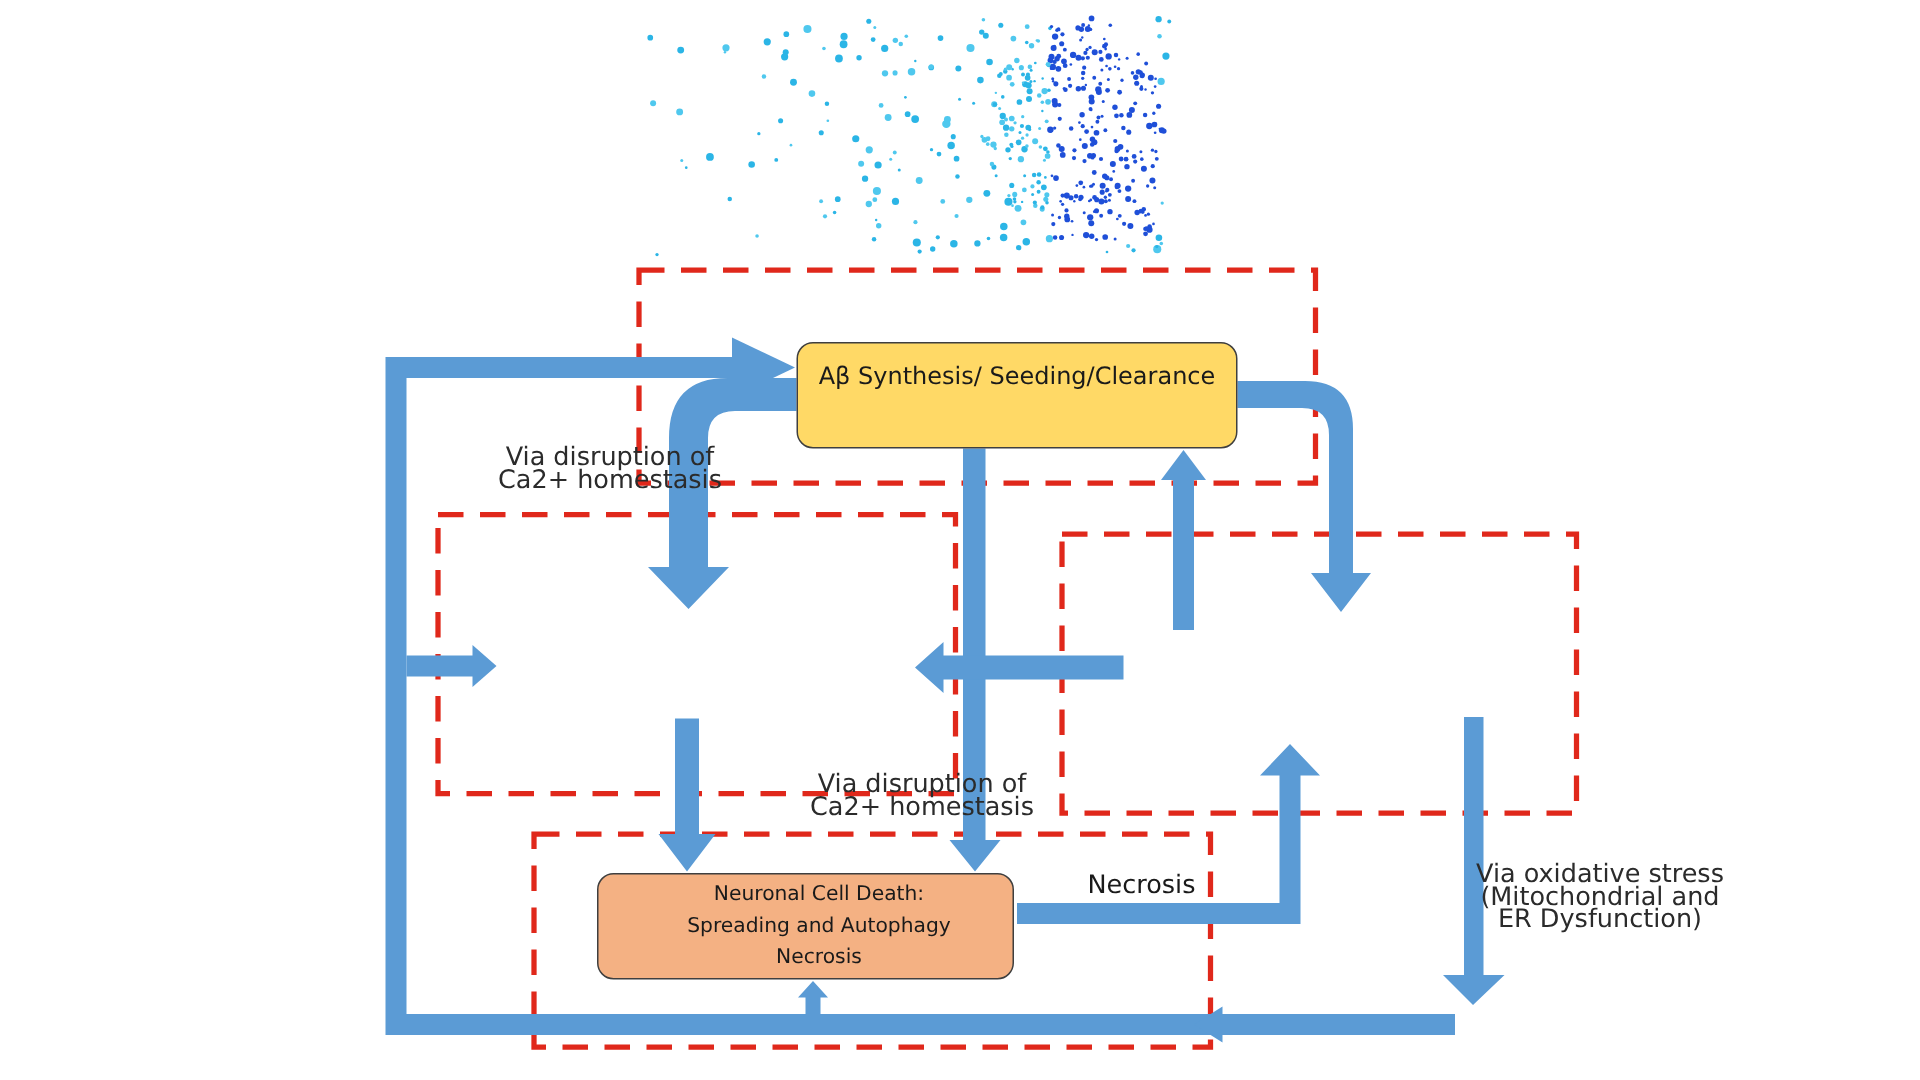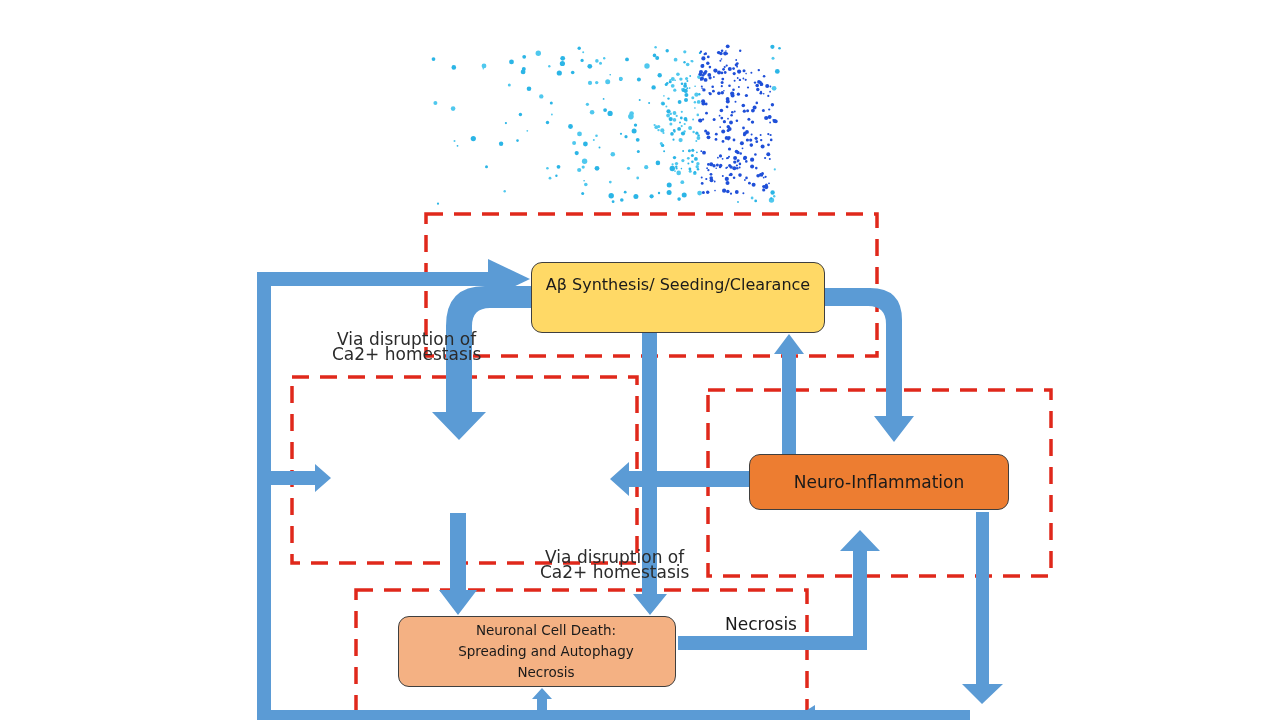--- a/index.html
+++ b/index.html
@@ -1,18 +1,18 @@
 <!DOCTYPE html>
 <html><head>
   <meta charset="utf-8">
   <style>
     html, body { margin: 0; padding: 0; background: #ffffff; }
     body { width: 1280px; height: 720px; position: relative; overflow: hidden;
            font-family: "DejaVu Sans", sans-serif; }
-    #stage { position: absolute; left: 0; top: 0; width: 1280px; height: 644px; margin-top: 34px; }
+    #stage { position: absolute; left: 0; top: 0; width: 1280px; height: 644px; }
     .node {
       position: absolute; box-sizing: border-box;
       border: 1.5px solid #3f3f3f; border-radius: 11px;
       color: #1a1a1a; font-family: "DejaVu Sans", sans-serif;
       display: flex; align-items: center; justify-content: center;
     }
     #node-ab { left: 531px; top: 228px; width: 294px; height: 71px;
                background: #ffd966; font-size: 16px; align-items: flex-start; padding-top: 12px; }
     #node-tangle { left: 331px; top: 408px; width: 277px; height: 71px;
                background: #a9d18e; font-size: 16px; }
@@ -562,31 +562,33 @@
 
       <path d="M 976 478 L 989 478 L 989 650 L 1003 650 L 982 670 L 962 650 L 976 650 Z" fill="#5b9bd5"></path>
 
       <path d="M 970 676 L 970 690 L 815 690 L 815 695 L 796 683 L 815 671 L 815 676 Z" fill="#5b9bd5"></path>
     </g>
   </svg>
 
   <div class="node" id="node-ab" style="background: rgb(255, 217, 102);">
     <span>Aβ Synthesis/ Seeding/Clearance</span>
   </div>
-  <div class="node" id="node-neuro" style="background: rgb(237, 125, 49);">
-    <span>Neuro-Inflammation</span>
-  </div>
   <div class="node" id="node-death" style="background: rgb(244, 177, 131);">
     <span>Neuronal Cell Death:</span>
     <span>Spreading and Autophagy</span>
     <span>Necrosis</span>
   </div>
 
   <div class="note" id="note-ca1">
     <div>Via disruption of</div>
     <div>Ca2+ homestasis</div>
   </div>
   <div class="note" id="note-ca2">
     <div>Via disruption of</div>
     <div>Ca2+ homestasis</div>
   </div>
+  <div class="note" id="note-ox">
+    <div>Via oxidative stress</div>
+    <div>(Mitochondrial and</div>
+    <div>ER Dysfunction)</div>
+  </div>
   <div id="label-necrosis">Necrosis</div>
 </div>
 
 </body></html>

